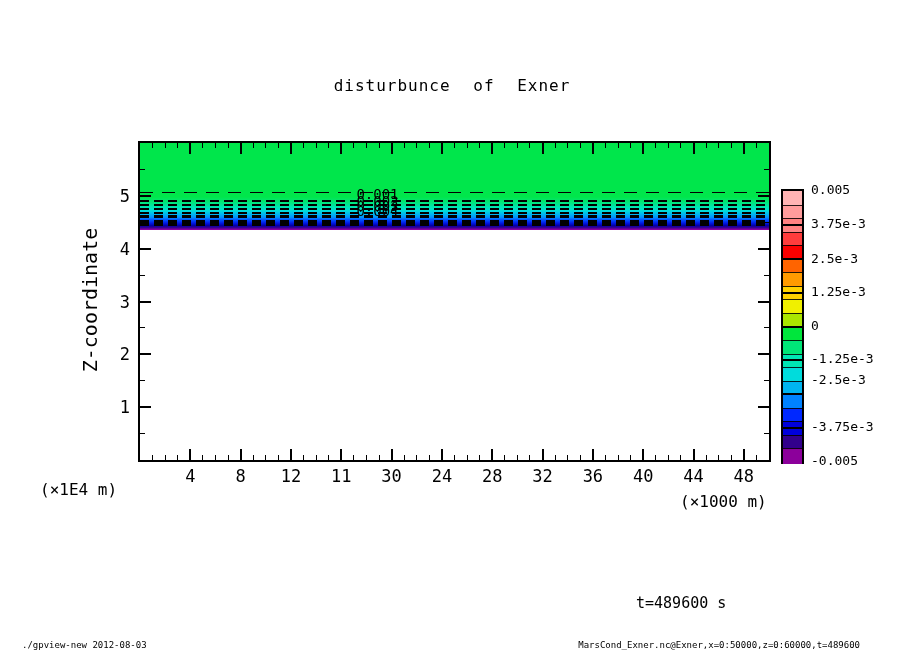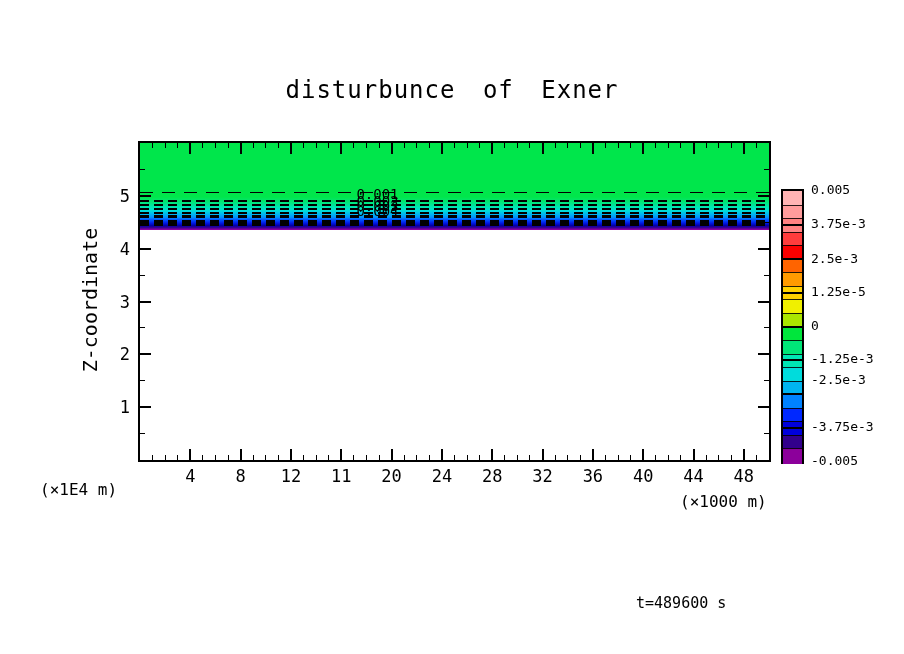--- a/index.html
+++ b/index.html
@@ -1,19 +1,19 @@
 <!DOCTYPE html>
 <html><head>
 <meta charset="utf-8">
 <style>
   html,body{margin:0;padding:0;background:#fff;}
   #canvas{position:relative;width:904px;height:654px;background:#ffffff;overflow:hidden;
           font-family:"DejaVu Sans Mono","Liberation Mono",monospace;color:#000;}
   .abs{position:absolute;}
-  #title{left:0;top:76px;width:904px;text-align:center;font-size:24px;letter-spacing:1px;word-spacing:12px;}
+  #title{left:0;top:76px;width:904px;text-align:center;font-size:16px;letter-spacing:1px;word-spacing:12px;}
   #plot-area{left:140px;top:143px;width:629px;height:317px;border:2px solid #000;box-sizing:content-box;margin-left:-2px;margin-top:-2px;}
   #band{left:0;top:0;width:629px;height:87px;}
   .xlab{width:40px;text-align:center;font-size:17px;top:466px;}
   .ylab{width:28px;text-align:right;font-size:17px;}
   #y-axis-label{left:76px;top:170px;width:28px;height:260px;font-size:20px;
       transform:rotate(-90deg);transform-origin:center center;white-space:nowrap;
       display:flex;align-items:center;justify-content:center;}
   #y-axis-unit{left:40px;top:480px;width:110px;font-size:16px;}
   #x-axis-label{left:300px;top:516px;width:305px;text-align:center;font-size:20px;letter-spacing:1px;}
   #x-axis-unit{left:680px;top:492px;width:115px;font-size:16px;}
@@ -202,35 +202,37 @@
       <div class="abs cbmajor" style="top: 100.625px;"></div>
       <div class="abs cbmajor" style="top: 134.5px;"></div>
       <div class="abs cbmajor" style="top: 168.375px;"></div>
       <div class="abs cbmajor" style="top: 202.25px;"></div>
       <div class="abs cbmajor" style="top: 236.125px;"></div>
     </div>
   <div id="colorbar-labels" class="abs" style="left:781px;top:189px;width:120px;height:275px;">
       <div class="abs cblabel" style="top: -7px;">0.005</div>
       <div class="abs cblabel" style="top: 26.875px;">3.75e-3</div>
       <div class="abs cblabel" style="top: 62px;">2.5e-3</div>
-      <div class="abs cblabel" style="top: 94.625px;">1.25e-5</div>
+      <div class="abs cblabel" style="top: 94.625px;">1.25e-3</div>
       <div class="abs cblabel" style="top: 128.5px;">0</div>
       <div class="abs cblabel" style="top: 162.375px;">-1.25e-3</div>
       <div class="abs cblabel" style="top: 183px;">-2.5e-3</div>
       <div class="abs cblabel" style="top: 230.125px;">-3.75e-3</div>
       <div class="abs cblabel" style="top: 264px;">-0.005</div>
     </div>
 
   <div id="time-label" class="abs">t=489600 s</div>
 
+  <div id="footer-left" class="abs footer">./gpview-new  2012-08-03</div>
+  <div id="footer-right" class="abs footer">MarsCond_Exner.nc@Exner,x=0:50000,z=0:60000,t=489600</div>
 <div class="abs xlab" style="left: 170.32px;">4</div>
     <div class="abs xlab" style="left: 220.64px;">8</div>
     <div class="abs xlab" style="left: 270.96px;">12</div>
     <div class="abs xlab" style="left: 321.28px;">11</div>
-    <div class="abs xlab" style="left: 371.6px;">20</div>
+    <div class="abs xlab" style="left: 371.6px;">30</div>
     <div class="abs xlab" style="left: 421.92px;">24</div>
     <div class="abs xlab" style="left: 472.24px;">28</div>
     <div class="abs xlab" style="left: 522.56px;">32</div>
     <div class="abs xlab" style="left: 572.88px;">36</div>
     <div class="abs xlab" style="left: 623.2px;">40</div>
     <div class="abs xlab" style="left: 673.52px;">44</div>
     <div class="abs xlab" style="left: 723.84px;">48</div>
     <div class="abs ylab" style="left: 102px; top: 397.167px;">1</div>
     <div class="abs ylab" style="left: 102px; top: 344.333px;">2</div>
     <div class="abs ylab" style="left: 102px; top: 291.5px;">3</div>

